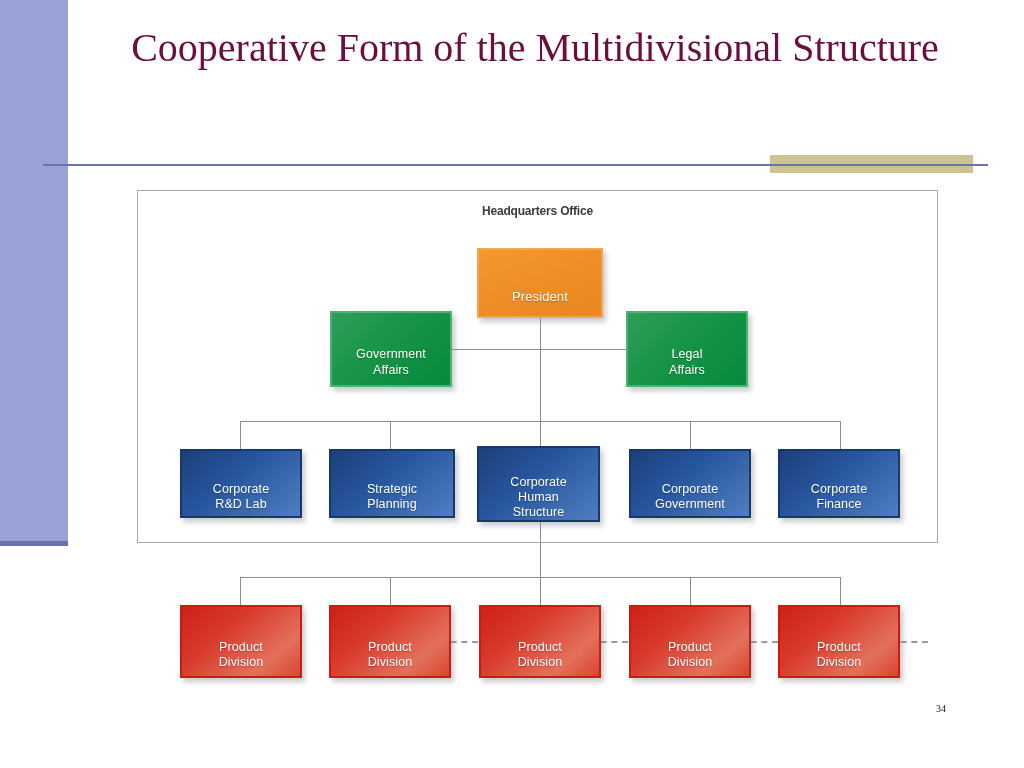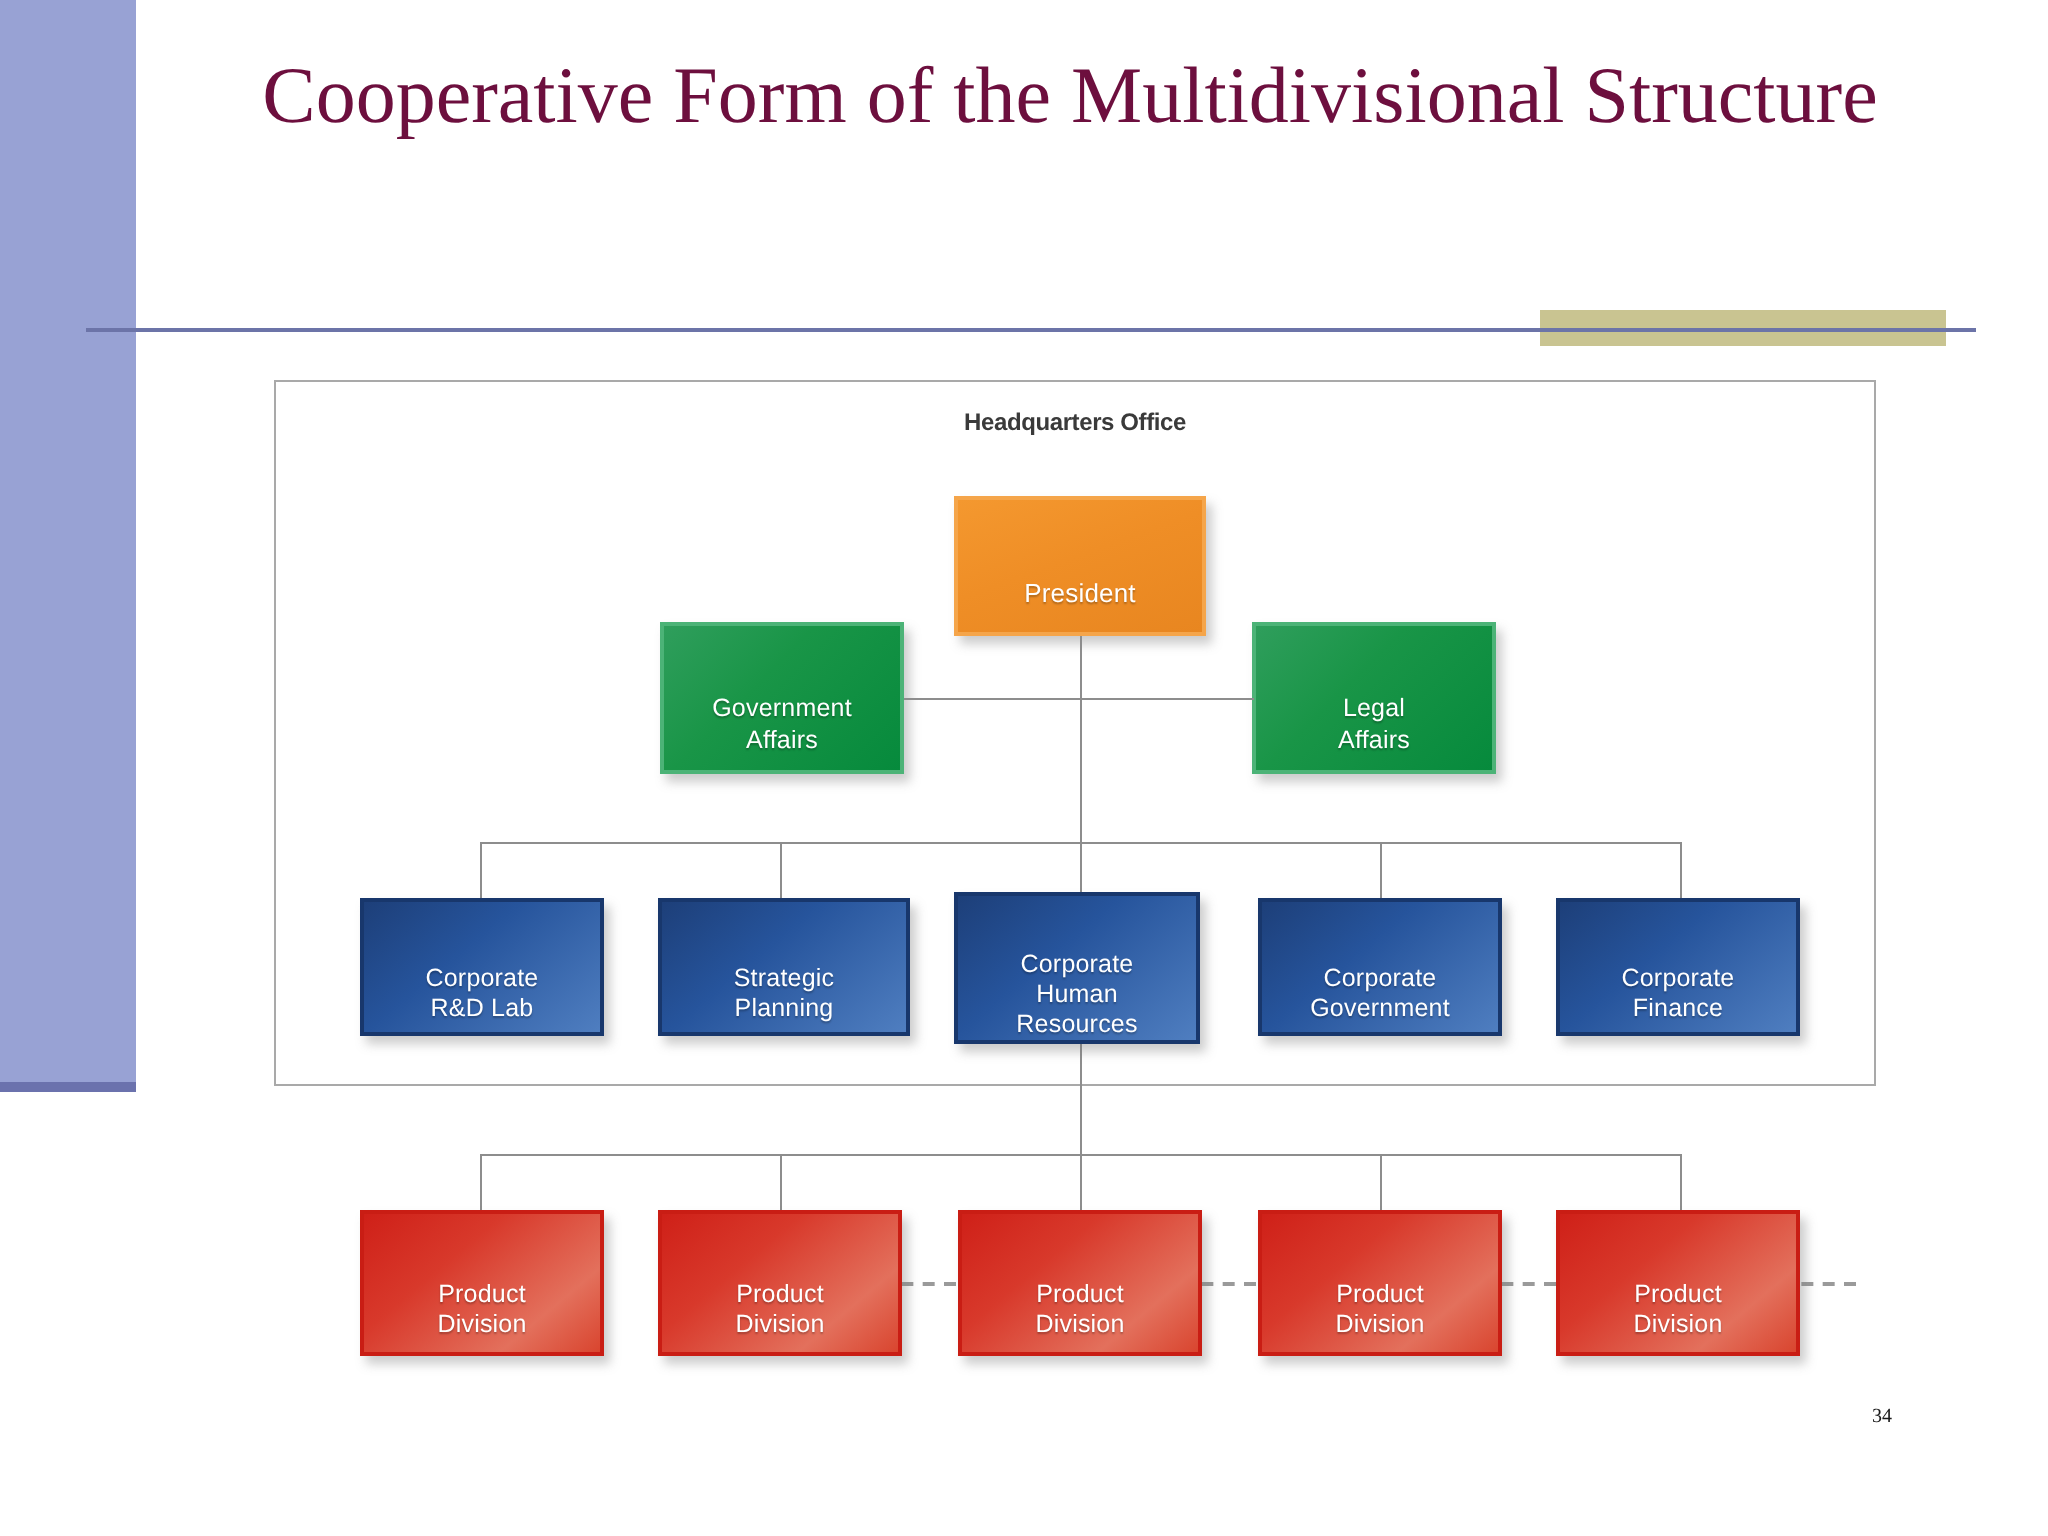--- a/index.html
+++ b/index.html
@@ -221,21 +221,21 @@
       <span class="label">
         <span>Strategic</span><br>
         <span>Planning</span>
       </span>
     </div>
 
     <div class="node blue" style="left:340px; top:256px; width:123px; height:76px;">
       <span class="label">
         <span>Corporate</span><br>
         <span>Human</span><br>
-        <span>Resources</span>
+        <span>Structure</span>
       </span>
     </div>
 
     <div class="node blue" style="left:492px; top:259px; width:122px; height:69px;">
       <span class="label">
         <span>Corporate</span><br>
         <span>Government</span>
       </span>
     </div>
 

